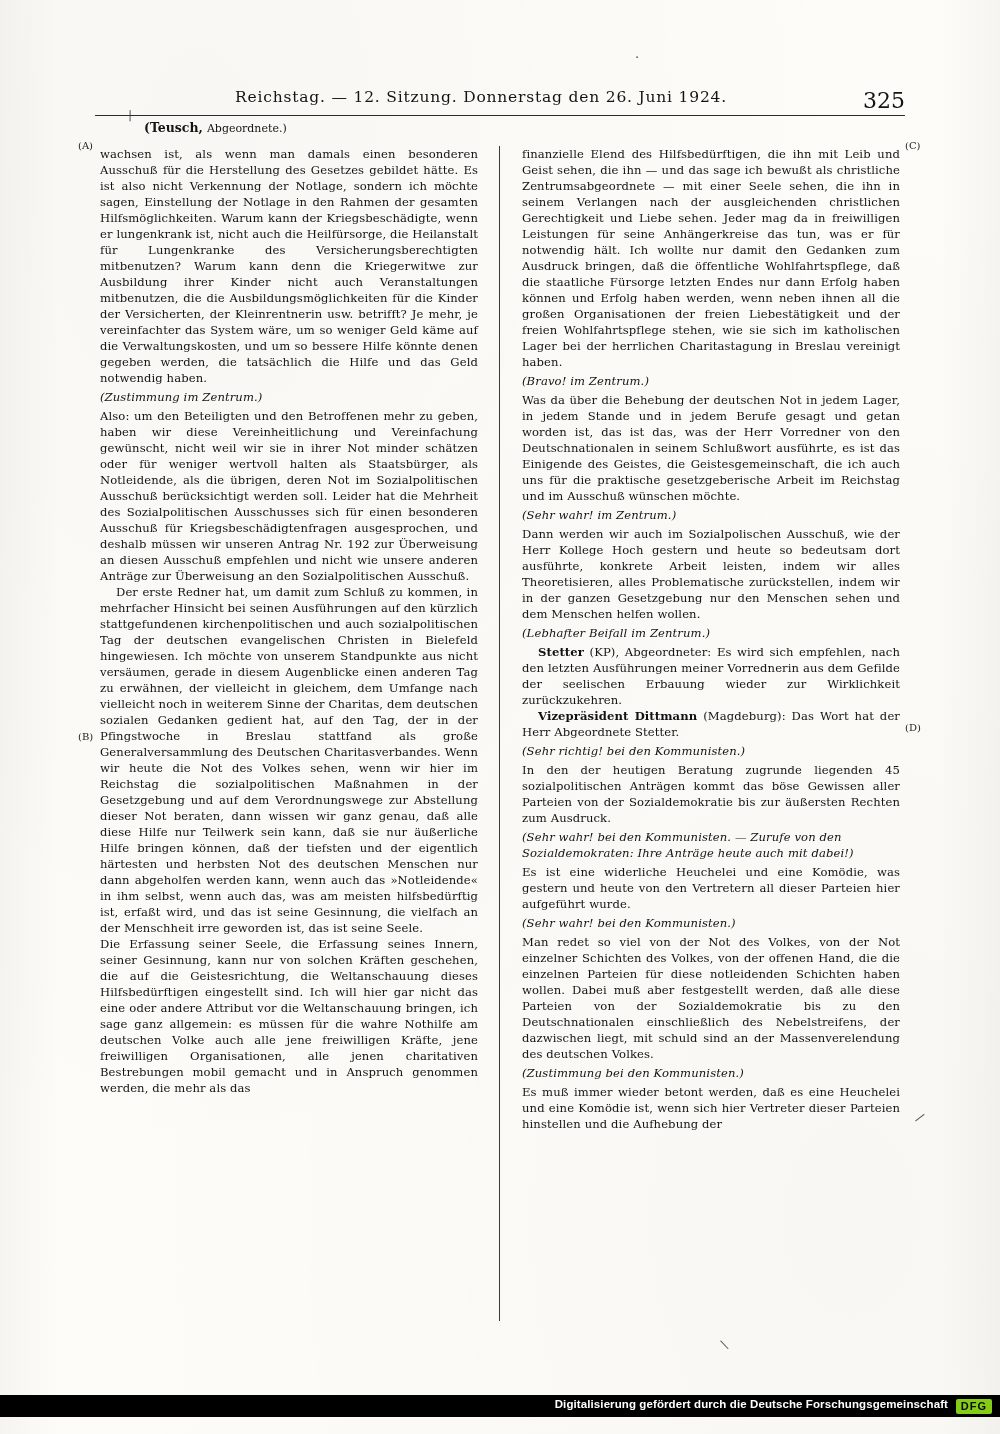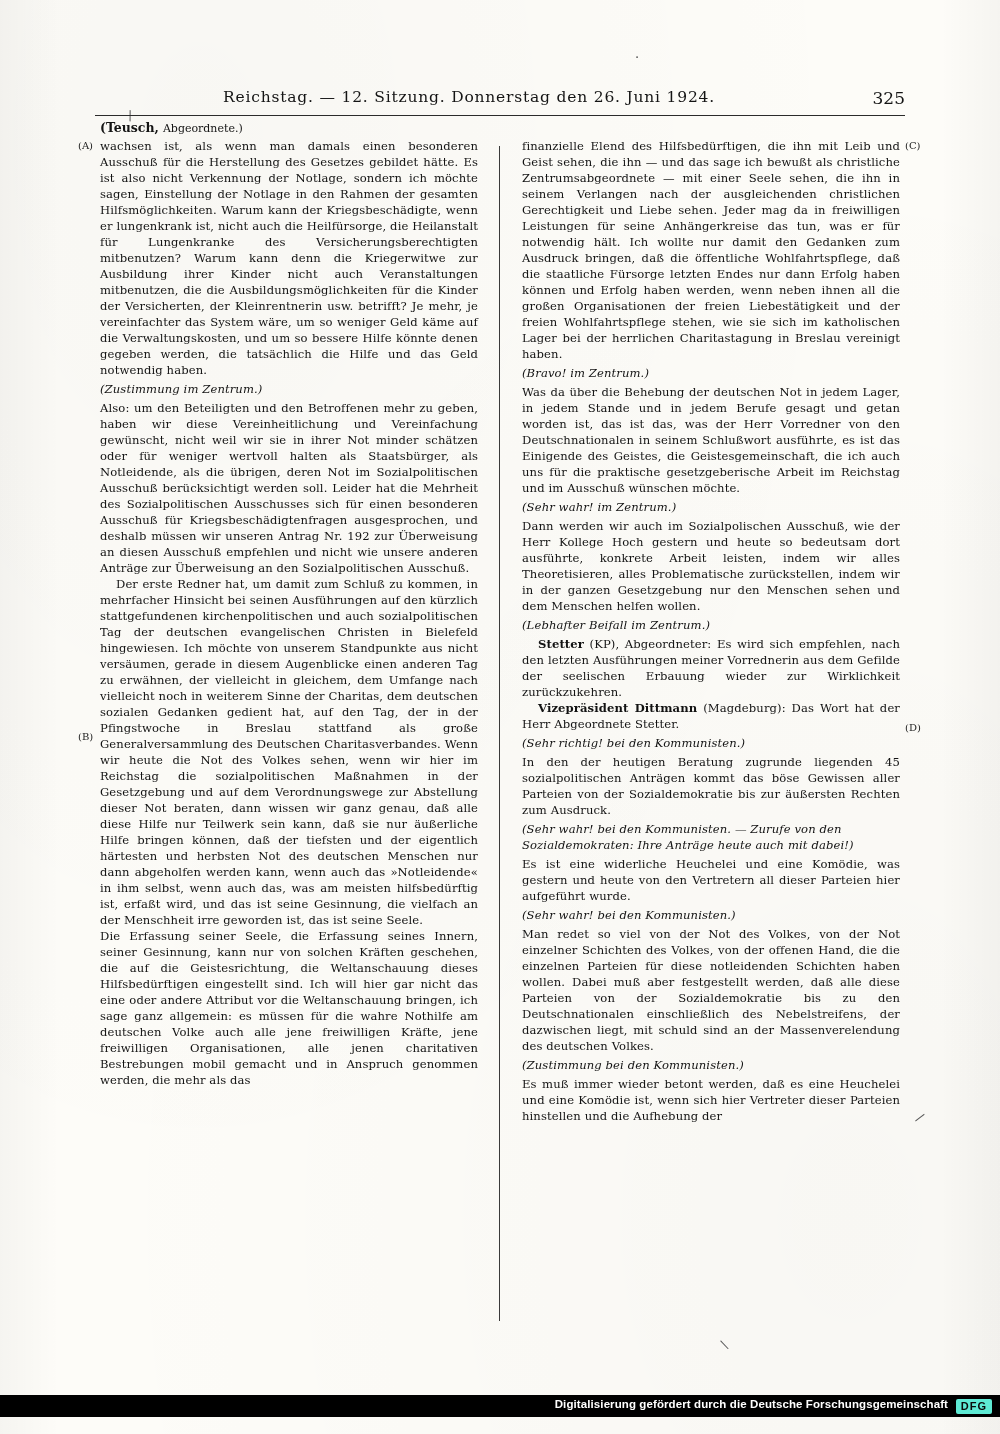--- a/index.html
+++ b/index.html
@@ -42,59 +42,59 @@
   .header-rule {
     position: absolute;
     left: 0;
     top: 27px;
     width: 810px;
     height: 1px;
     background: #2b2b2b;
   }
   .header-title {
     position: absolute;
-    left: 4px;
+    left: 16px;
     top: 0;
     width: 740px;
     text-align: center;
     font-family: "DejaVu Serif", serif;
     font-size: 15.5px;
     letter-spacing: 0.8px;
     color: #141414;
     white-space: nowrap;
   }
   .header-pageno {
     position: absolute;
     right: 0;
     top: 0;
     font-family: "DejaVu Serif", serif;
-    font-size: 17px;
+    font-size: 22px;
     color: #141414;
     text-align: center;
   }
   .speaker-line {
     position: absolute;
     left: 100px;
     top: 120px;
     font-size: 12.5px;
     color: #141414;
   }
-  .speaker-line b { font-weight: bold; }
+  .speaker-line b { font-weight: bold; margin-left: 44px; }
   .speaker-line .small { font-size: 11px; }
 
   .columns {
     position: absolute;
     left: 100px;
     top: 138px;
     width: 800px;
     height: 1190px;
   }
   .col {
     position: absolute;
-    top: 0;
+    top: 8px;
     width: 378px;
     height: 1190px;
   }
   .col-left  { left: 0px; }
   .col-right { left: 422px; }
   .col-rule {
     position: absolute;
     left: 399px;
     top: 8px;
     width: 1px;
@@ -146,21 +146,21 @@
     font-size: 11.5px;
     font-weight: bold;
     color: #ffffff;
     letter-spacing: 0.1px;
   }
   .footer-badge {
     position: absolute;
     right: 8px;
     top: 1399px;
     padding: 1px 5px 2px 5px;
-    background: #5eead4;
+    background: #84cc16;
     color: #0a0a0a;
     font-family: "Liberation Sans", sans-serif;
     font-size: 11px;
     font-weight: bold;
     letter-spacing: 1px;
     border-radius: 2px;
   }
   .scan-mark {
     position: absolute;
     color: #555;

